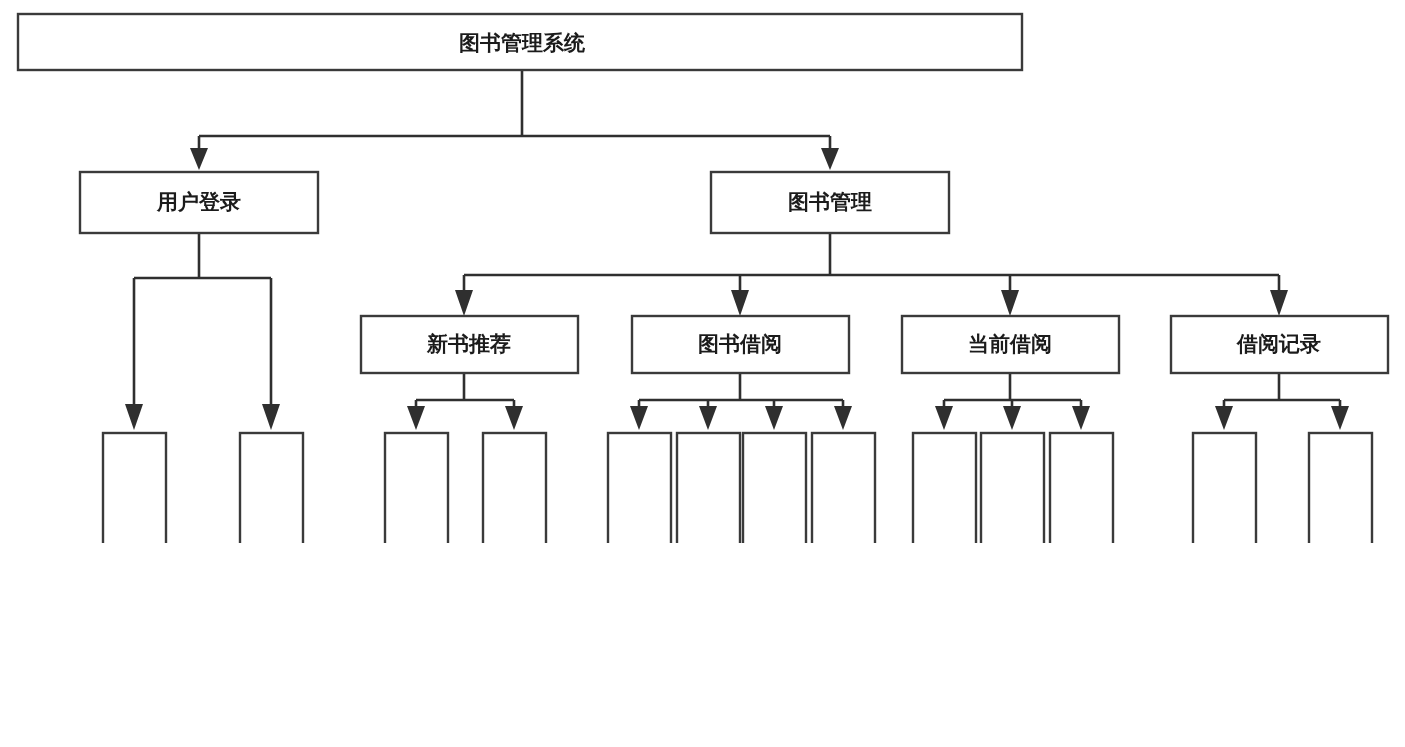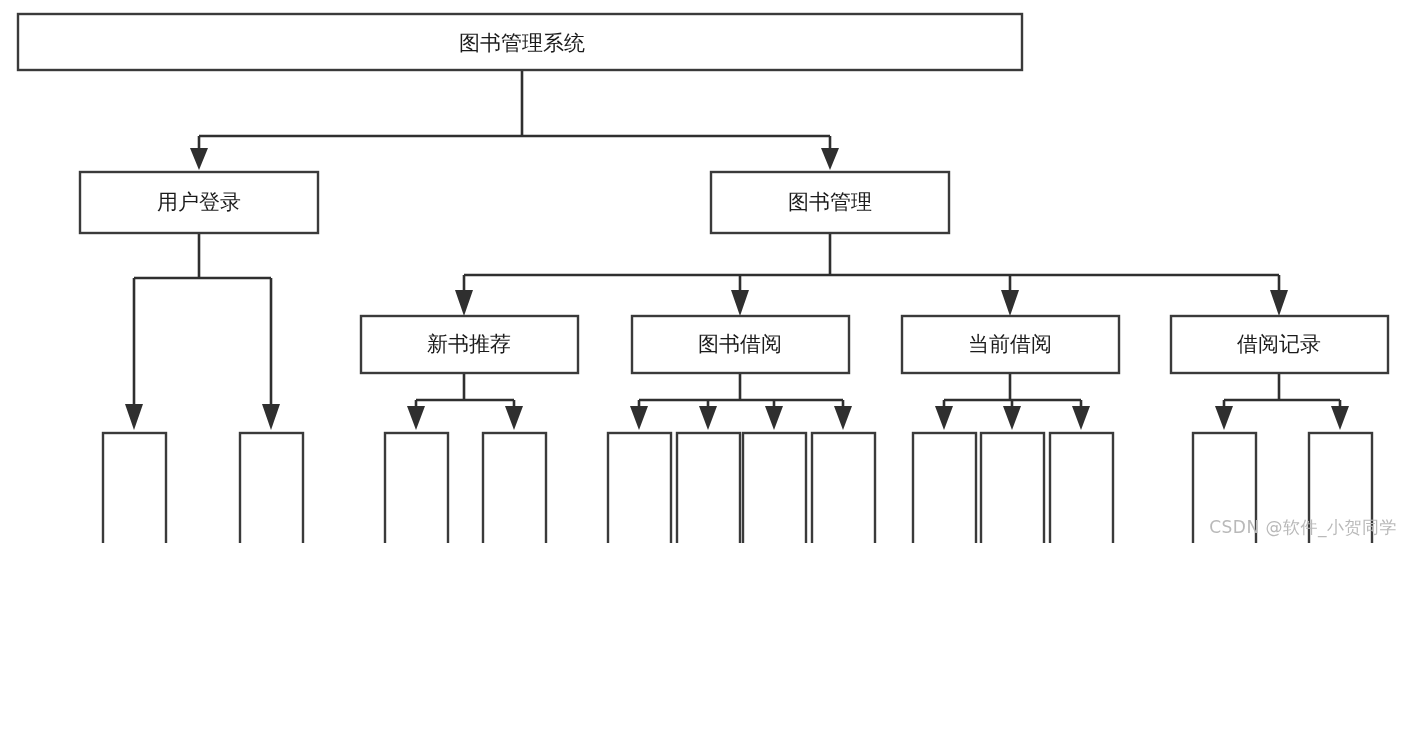--- a/index.html
+++ b/index.html
@@ -10,20 +10,21 @@
   }
   body {
     font-family: "Liberation Sans", "DejaVu Sans", sans-serif;
   }
   #diagram-root {
     position: relative;
     width: 1405px;
     height: 543px;
     background: #ffffff;
     overflow: hidden;
+    font-weight: bold;
   }
   svg.diagram-canvas {
     position: absolute;
     top: 0;
     left: 0;
     width: 1405px;
     height: 747px;
     display: block;
   }
   .node-box {
@@ -246,15 +247,14 @@
     <span class="leaf-label">确认归还（管理员）</span>
   </div>
 
   <div class="leaf-label-wrap" style="left:1193px; top:433px; width:63px; height:300px;">
     <span class="leaf-label">新增借阅记录</span>
   </div>
   <div class="leaf-label-wrap" style="left:1309px; top:433px; width:63px; height:300px;">
     <span class="leaf-label">查询借阅记录</span>
   </div>
 
-  <div class="watermark">CSDN @软件_小贺同学</div>
 
 </div>
 
 </body></html>

